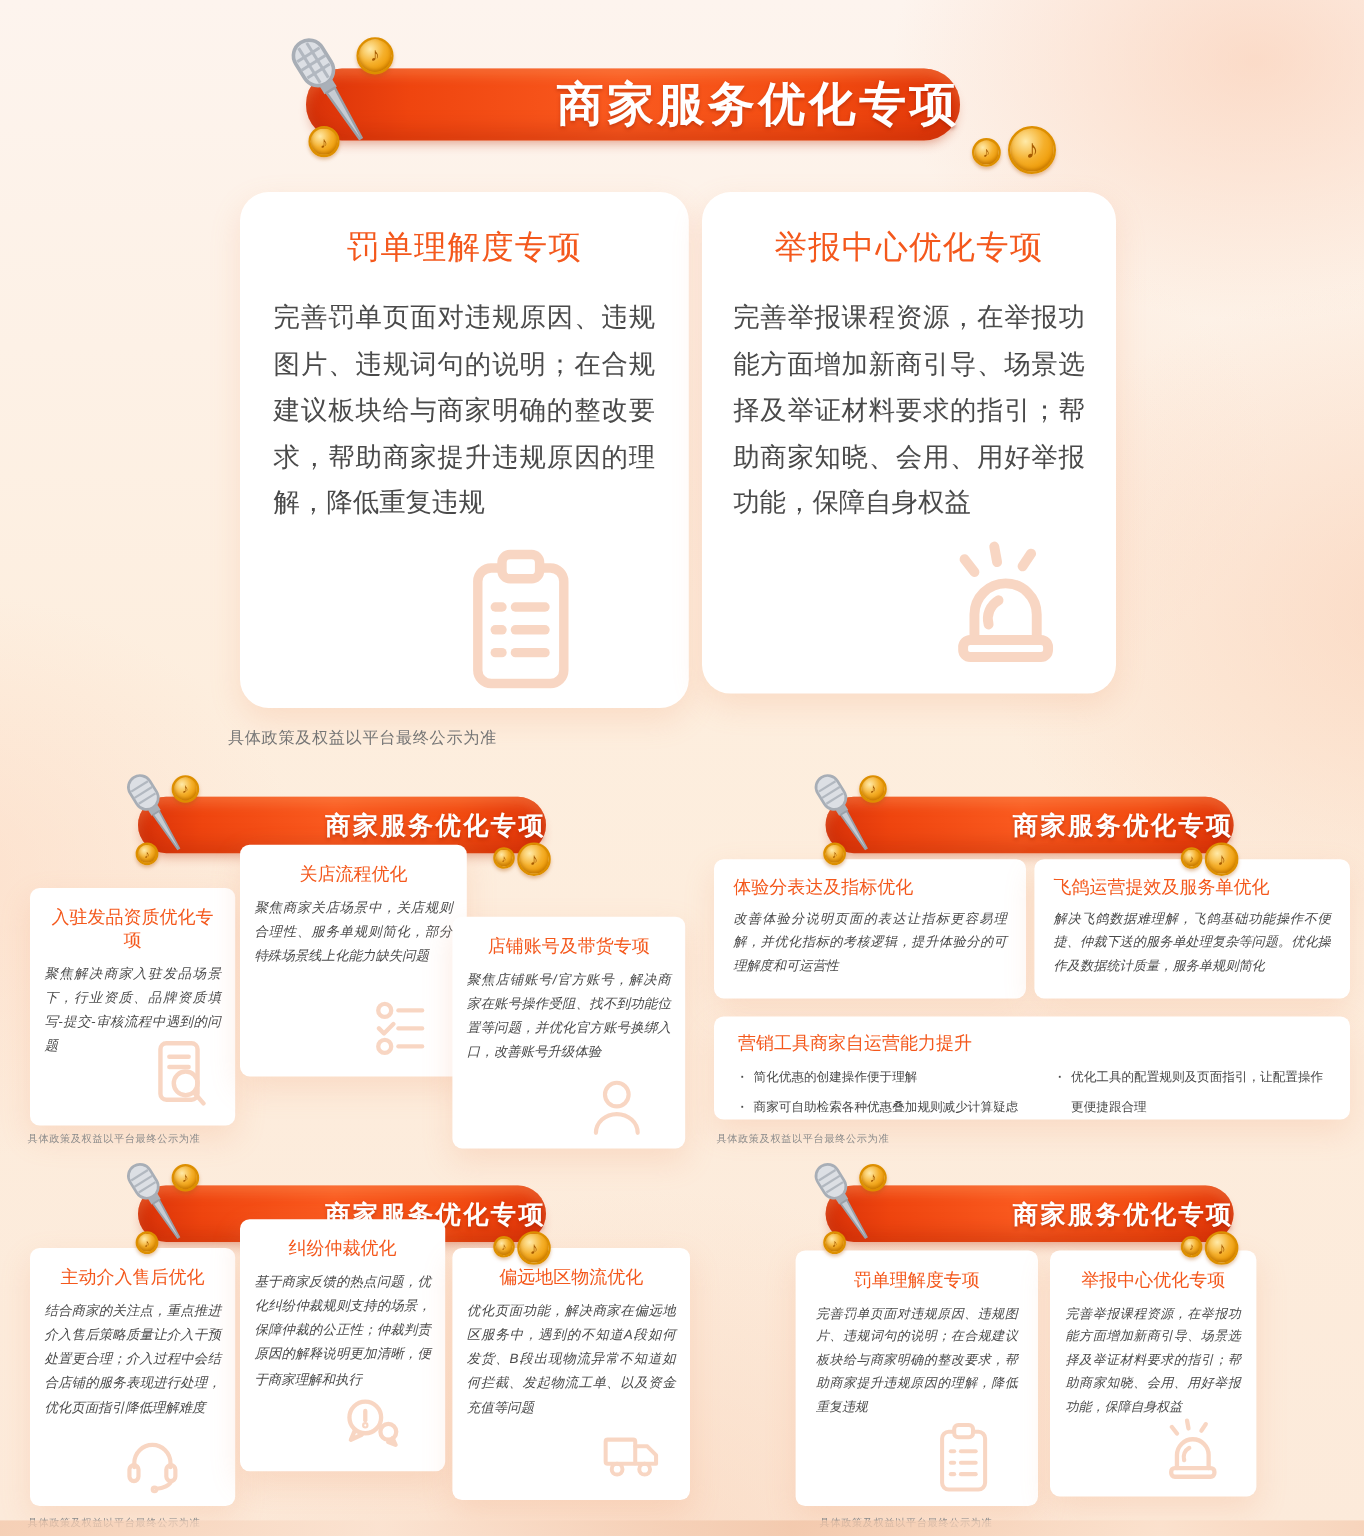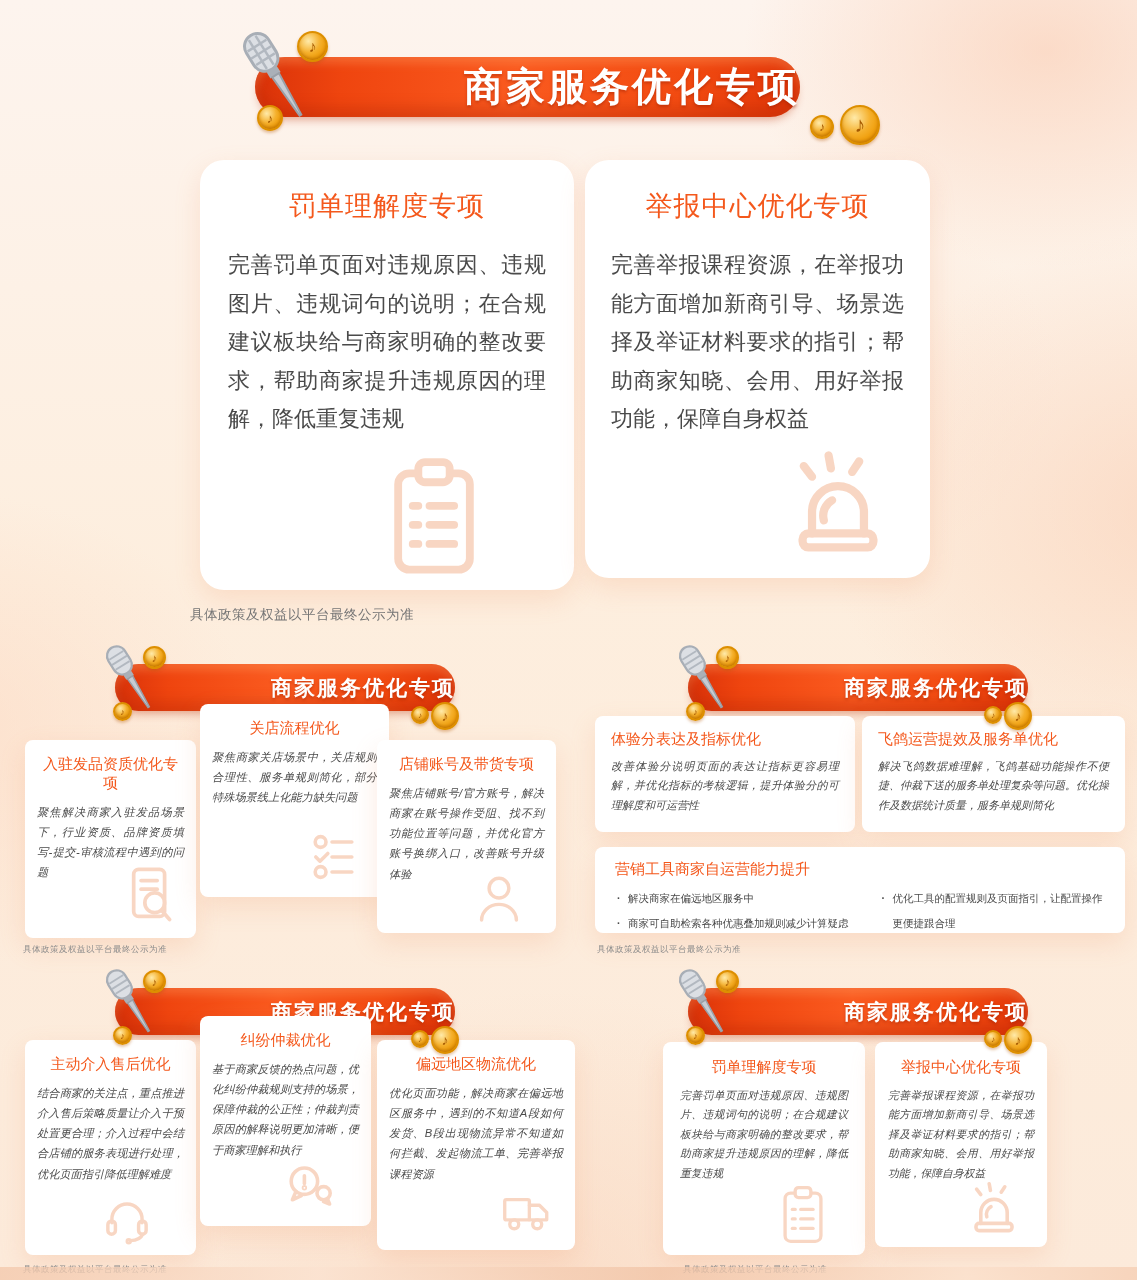--- a/index.html
+++ b/index.html
@@ -64,21 +64,21 @@
   .hero-body{font-size:22px;line-height:1.75;margin-top:22px;}
   .hc1 .card-icon{width:112px;height:126px;right:84px;bottom:10px;}
   .hc2 .card-icon{width:128px;height:118px;right:28px;bottom:14px;}
 
   .card--sm{border-radius:8px;padding:15px 12px;box-sizing:border-box;}
   .sm-title{font-size:15px;text-align:center;}
   .sm-title--left{text-align:left;}
   .sm-body{font-size:11.2px;line-height:1.8;margin-top:9px;font-style:italic;}
   .mlc1{left:25px;top:740px;width:171px;height:198px;}
   .mlc2{left:200px;top:704px;width:189px;height:193px;}
-  .mlc3{left:377px;top:740px;width:179px;height:193px;}
+  .mlc3{left:377px;top:764px;width:194px;height:193px;}
   .mlc1 .card-icon{width:62px;height:68px;right:14px;bottom:8px;stroke-width:6;}
   .mlc2 .card-icon{width:60px;height:60px;right:24px;bottom:10px;stroke-width:6;}
   .mlc3 .card-icon{width:58px;height:58px;right:28px;bottom:6px;stroke-width:6;}
 
   .mrc1{left:595px;top:716px;width:260px;height:116px;padding:14px 16px;}
   .mrc2{left:862px;top:716px;width:263px;height:116px;padding:14px 16px;}
   .mrc1 .sm-body,.mrc2 .sm-body{font-size:11px;line-height:1.75;margin-top:8px;}
   .mrw{left:595px;top:847px;width:530px;height:86px;padding:13px 20px;}
   .bullet-cols{display:flex;margin-top:7px;}
   .bullet-col{list-style:none;margin:0;padding:0;}
@@ -241,21 +241,21 @@
 
   <div class="card card--sm mrc2">
     <h3 class="card-title sm-title sm-title--left">飞鸽运营提效及服务单优化</h3>
     <p class="card-body sm-body">解决飞鸽数据难理解，飞鸽基础功能操作不便捷、仲裁下送的服务单处理复杂等问题。优化操作及数据统计质量，服务单规则简化</p>
   </div>
 
   <div class="card card--sm mrw">
     <h3 class="card-title sm-title sm-title--left">营销工具商家自运营能力提升</h3>
     <div class="bullet-cols">
       <ul class="bullet-col bullet-col--l">
-        <li>解决商家在偏远地区服务中</li>
+        <li>简化优惠的创建操作便于理解</li>
         <li>商家可自助检索各种优惠叠加规则减少计算疑虑</li>
       </ul>
       <ul class="bullet-col bullet-col--r">
         <li>优化工具的配置规则及页面指引，让配置操作更便捷跟合理</li>
       </ul>
     </div>
   </div>
 
   <div class="note note--sm n-mr">具体政策及权益以平台最终公示为准</div>
 
@@ -297,21 +297,21 @@
       <path d="M30 59 l-6 14 l15 -7"></path>
       <line x1="44" y1="33" x2="44" y2="46"></line>
       <circle cx="44" cy="53" r="1.5"></circle>
       <circle cx="76" cy="62" r="11"></circle>
       <path d="M82 71 l4 9 l-10 -4"></path>
     </svg>
   </div>
 
   <div class="card card--sm blc3">
     <h3 class="card-title sm-title">偏远地区物流优化</h3>
-    <p class="card-body sm-body">优化页面功能，解决商家在偏远地区服务中，遇到的不知道A段如何发货、B段出现物流异常不知道如何拦截、发起物流工单、完善举报课程资源</p>
+    <p class="card-body sm-body">优化页面功能，解决商家在偏远地区服务中，遇到的不知道A段如何发货、B段出现物流异常不知道如何拦截、发起物流工单、以及资金充值等问题</p>
     <svg class="card-icon" viewBox="0 0 100 100">
       <rect x="12" y="28" width="44" height="36" rx="3"></rect>
       <path d="M56 38 h18 l13 13 v13 h-31"></path>
       <circle cx="29" cy="72" r="8"></circle>
       <circle cx="70" cy="72" r="8"></circle>
     </svg>
   </div>
 
   <div class="note note--sm n-bl">具体政策及权益以平台最终公示为准</div>
 

